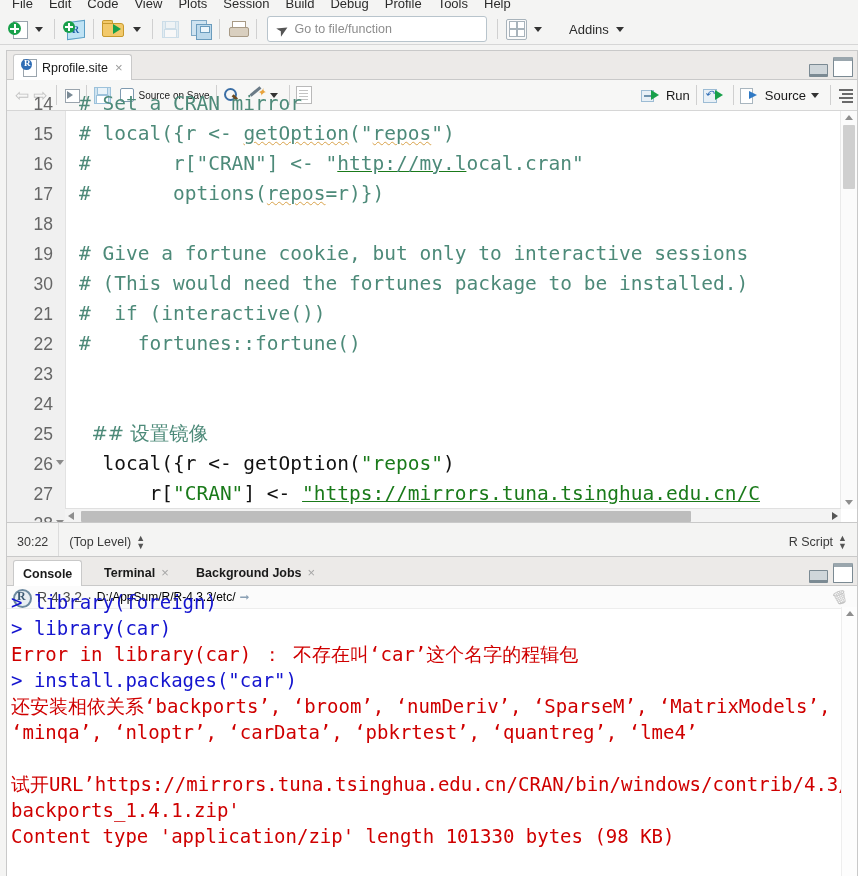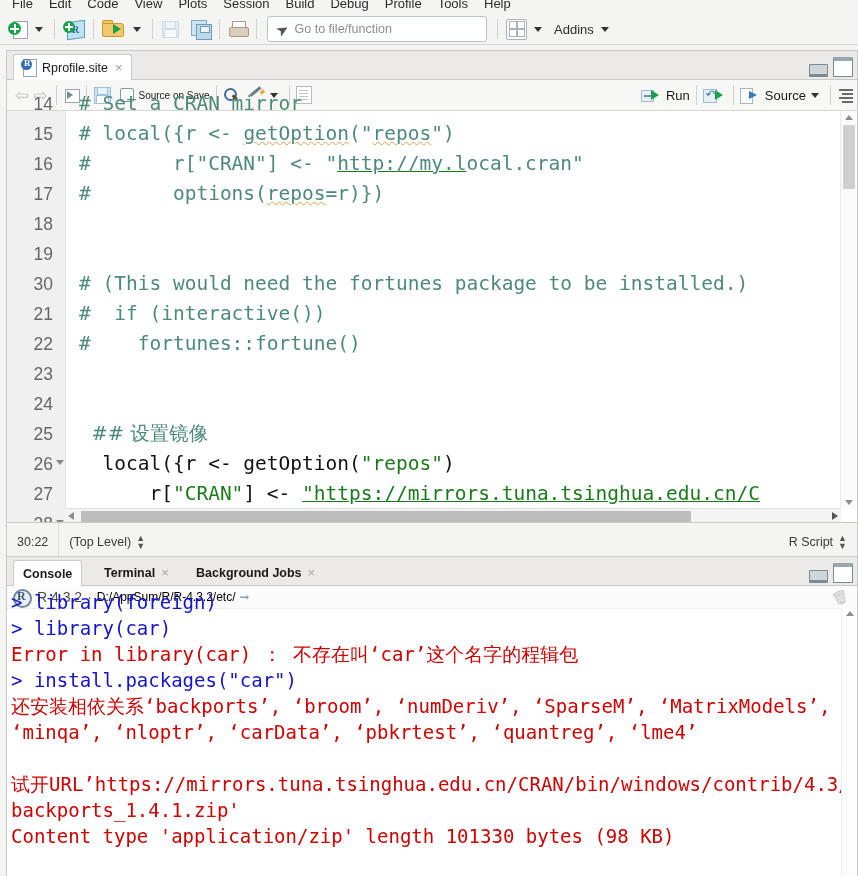--- a/index.html
+++ b/index.html
@@ -84,21 +84,21 @@
     transform: rotate(-30deg);
   }
   .gotofile .gtxt { font-size:12.5px; color:#8d8d8d; }
 
   .icon-grid{position:relative;width:19px;height:19px;border:1px solid #a8b3bb;border-radius:2px;background:#fafafa;}
   .icon-grid span{position:absolute;width:6px;height:6px;border:1px solid #a8b3bb;background:#fff;}
   .icon-grid span:nth-child(1){left:1.5px;top:1.5px;}
   .icon-grid span:nth-child(2){right:1.5px;top:1.5px;}
   .icon-grid span:nth-child(3){left:1.5px;bottom:1.5px;}
   .icon-grid span:nth-child(4){right:1.5px;bottom:1.5px;}
-  .addins-label{font-size:13px;color:#2b2b2b;margin-left:5px;}
+  .addins-label{font-size:13px;color:#2b2b2b;margin-left:20px;}
 
   
   .src-pane {
     position:absolute; left:6px; top:50px; width:852px; height:473px;
     background:#fff;
     border:1px solid #c9c9c9;
     box-sizing:border-box;
     overflow:hidden;
   }
   .src-tabbar {
@@ -431,21 +431,21 @@
     </div>
 
     <div class="code-area">
       <div class="gutter"></div>
       <div class="code-scroll" id="code-lines" style="margin-top: -22px;">
           <div class="code-line" style="top: 0px;"><span class="ln">14</span><span class="ctext"><span class="cmt"># Set a CRAN mirror</span></span></div>
           <div class="code-line" style="top: 0px;"><span class="ln">15</span><span class="ctext"><span class="cmt"># local({r &lt;- <span class="spell">getOption</span>("<span class="spell">repos</span>")</span></span></div>
           <div class="code-line" style="top: 0px;"><span class="ln">16</span><span class="ctext"><span class="cmt">#       r["CRAN"] &lt;- "<span class="link">http://my.l</span>ocal.cran"</span></span></div>
           <div class="code-line" style="top: 0px;"><span class="ln">17</span><span class="ctext"><span class="cmt">#       options(<span class="spell">repos</span>=r)})</span></span></div>
           <div class="code-line" style="top: 0px;"><span class="ln">18</span><span class="ctext"><span class="op"></span></span></div>
-          <div class="code-line" style="top: 0px;"><span class="ln">19</span></div>
+          <div class="code-line" style="top: 0px;"><span class="ln">19</span><span class="ctext"><span class="cmt"># Give a fortune cookie, but only to interactive sessions</span></span></div>
           <div class="code-line" style="top: 0px;"><span class="ln">30</span><span class="ctext"><span class="cmt"># (This would need the fortunes package to be installed.)</span></span></div>
           <div class="code-line" style="top: 0px;"><span class="ln">21</span><span class="ctext"><span class="cmt">#  if (interactive())</span></span></div>
           <div class="code-line" style="top: 0px;"><span class="ln">22</span><span class="ctext"><span class="cmt">#    fortunes::fortune()</span></span></div>
           <div class="code-line" style="top: 0px;"><span class="ln">23</span><span class="ctext"><span class="op"></span></span></div>
           <div class="code-line" style="top: 0px;"><span class="ln">24</span><span class="ctext"><span class="op"></span></span></div>
           <div class="code-line" style="top: 0px;"><span class="ln">25</span><span class="ctext zh"><span class="cmt">  ## 设置镜像</span></span></div>
           <div class="code-line" style="top: 0px;"><span class="ln">26</span><span class="fold"></span><span class="ctext"><span class="op">  local({r &lt;- getOption(</span><span class="str">"repos"</span><span class="op">)</span></span></div>
           <div class="code-line" style="top: 0px;"><span class="ln">27</span><span class="ctext"><span class="op">      r[</span><span class="str">"CRAN"</span><span class="op">] &lt;- </span><span class="str"><span class="link">"https://mirrors.tuna.tsinghua.edu.cn/C</span></span><span class="op"></span></span></div>
           <div class="code-line" style="top: 0px;"><span class="ln">28</span><span class="fold"></span><span class="ctext"><span class="op">      options(repos=r)}</span></span></div>
         </div>

